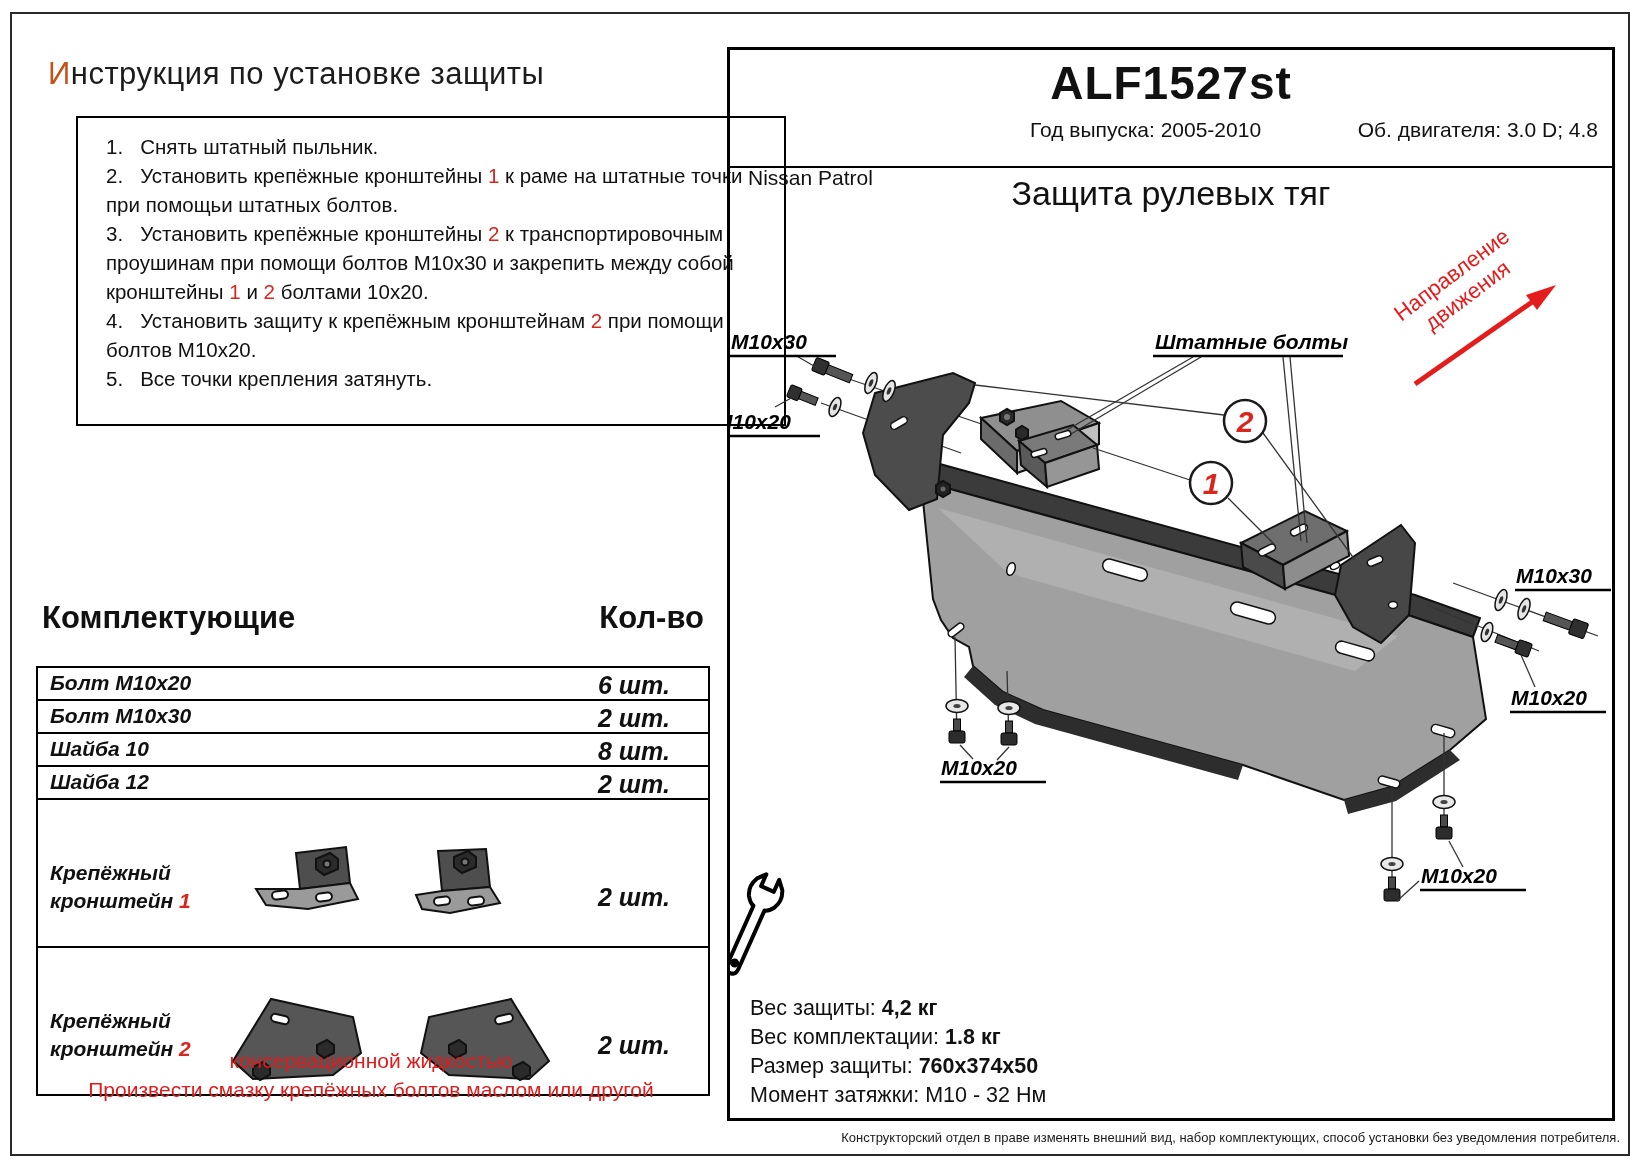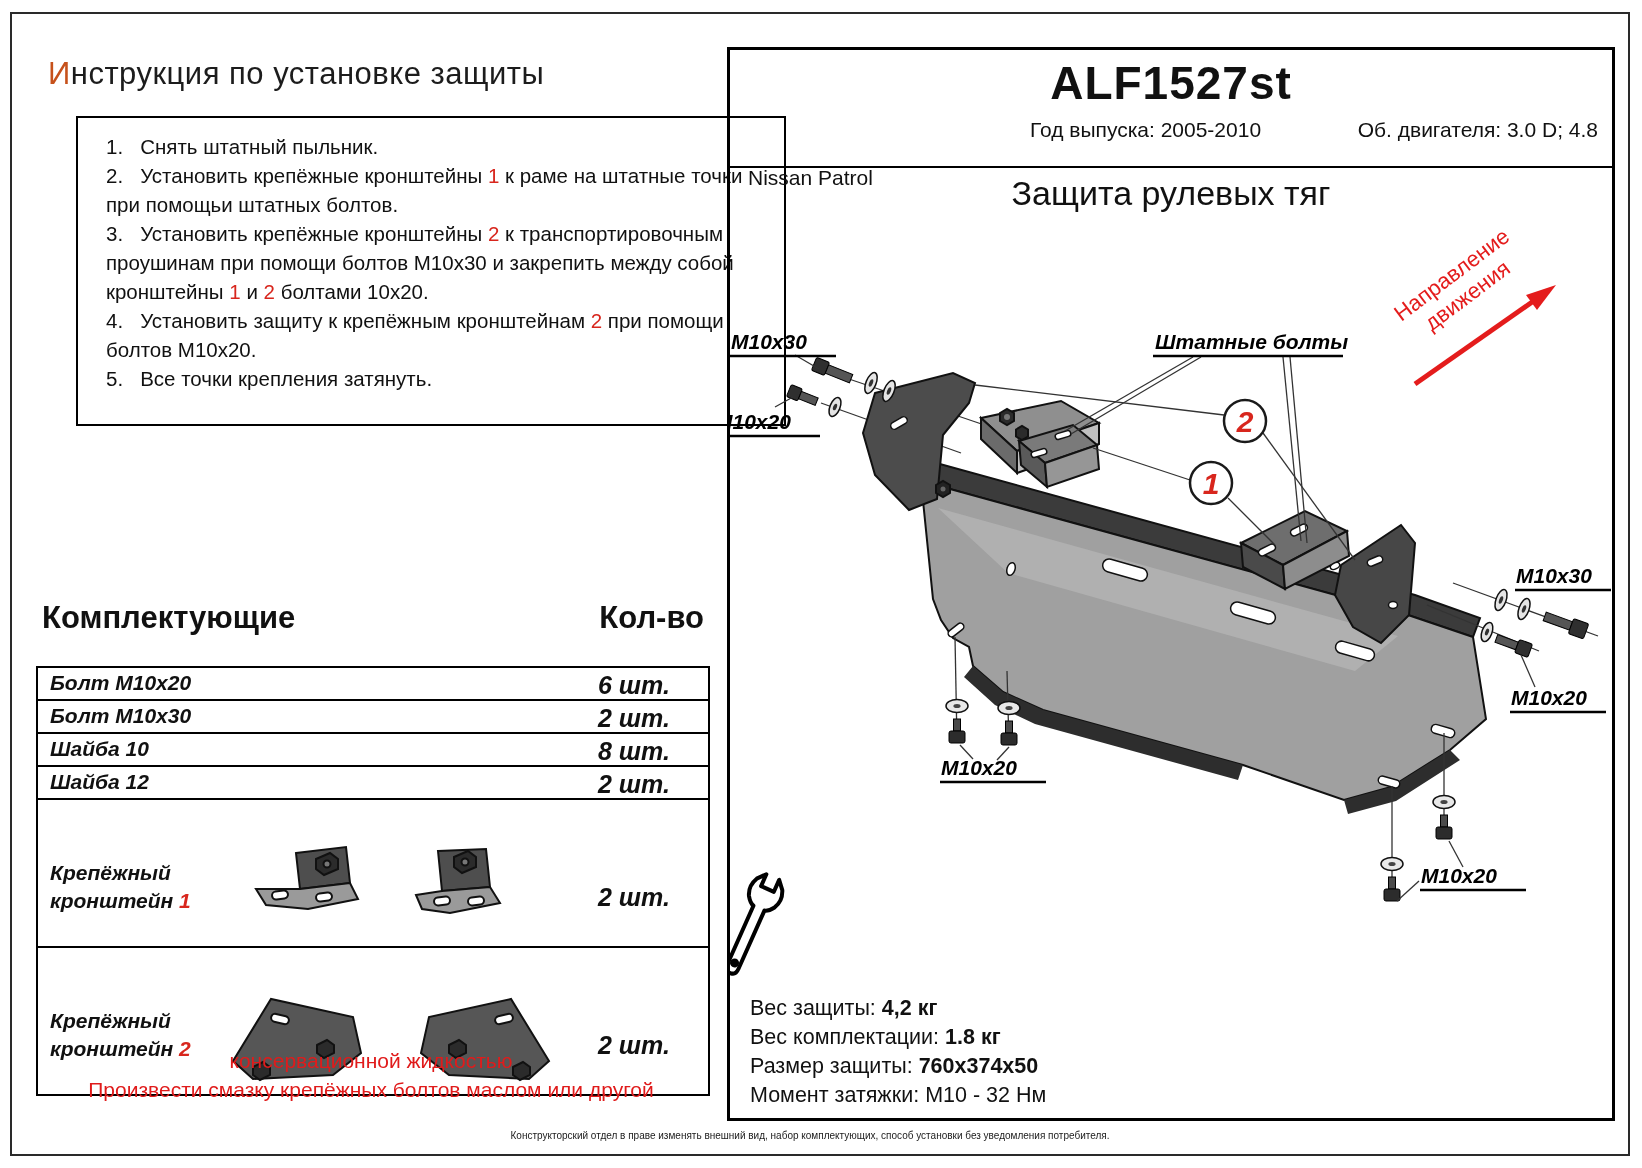--- a/index.html
+++ b/index.html
@@ -31,21 +31,21 @@
   #model{position:absolute;left:0;top:6px;width:100%;text-align:center;font-size:46px;font-weight:bold;letter-spacing:1px;}
   #sub-vehicle{position:absolute;left:18px;top:68px;font-size:21px;margin-top:48px;}
   #sub-years{position:absolute;left:300px;top:68px;font-size:21px;}
   #sub-engine{position:absolute;right:14px;top:68px;font-size:21px;}
   #panel-divider{position:absolute;left:0;top:116px;width:100%;height:2px;background:#000;}
   #diagram-title{position:absolute;left:0;top:124px;width:100%;text-align:center;font-size:34px;}
   #diagram-svg{position:absolute;left:0;top:118px;width:882px;height:950px;}
   #specs{position:absolute;left:20px;top:944px;font-size:21.5px;line-height:29px;}
   .spec-val{font-weight:bold;text-align:center;}
   .spec-val.plain{font-weight:normal;}
-  #footer-note{left:0;top:1130px;width:1620px;text-align:center;font-size:10px;color:#1a1a1a;}
+  #footer-note{left:0;top:1130px;width:1620px;text-align:right;font-size:13px;color:#1a1a1a;}
   
   .lbl{font-family:"Liberation Sans",sans-serif;font-size:21px;font-weight:bold;font-style:italic;fill:#000;}
   .dir{font-family:"Liberation Sans",sans-serif;font-size:22px;fill:#e41c1c;}
   .callout-num{font-family:"Liberation Sans",sans-serif;font-size:30px;font-weight:bold;font-style:italic;fill:#d8261d;}
   .leader{stroke:#333;stroke-width:1.3;fill:none;}
   .under{stroke:#000;stroke-width:2.5;}
 </style>
 </head>
 <body>
 

